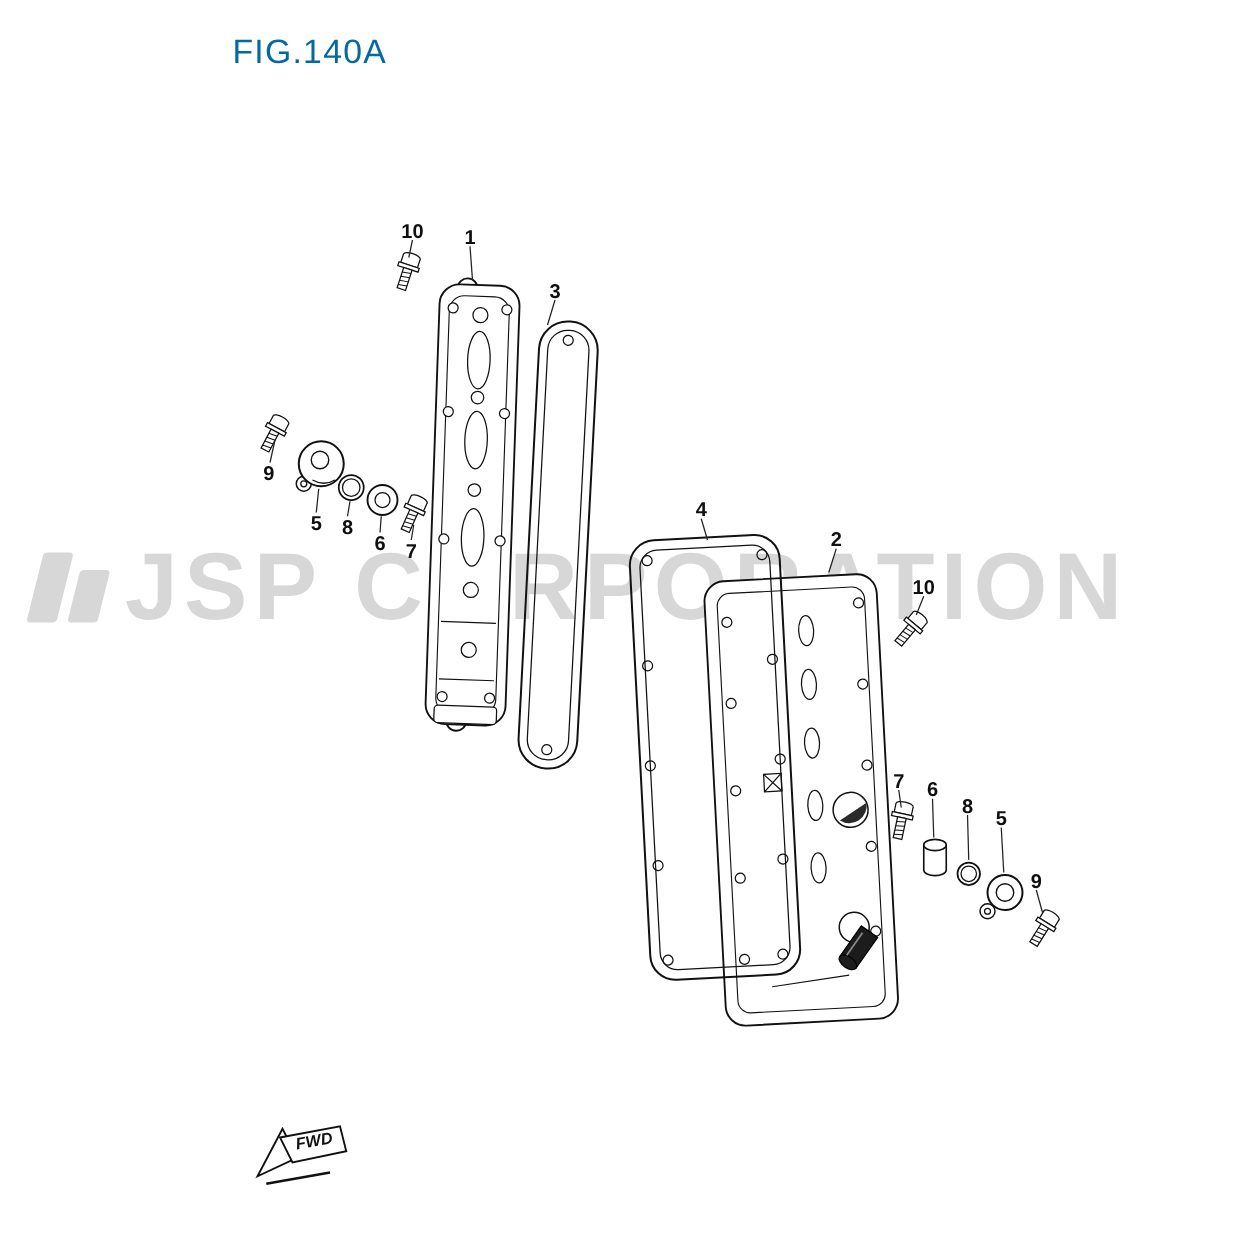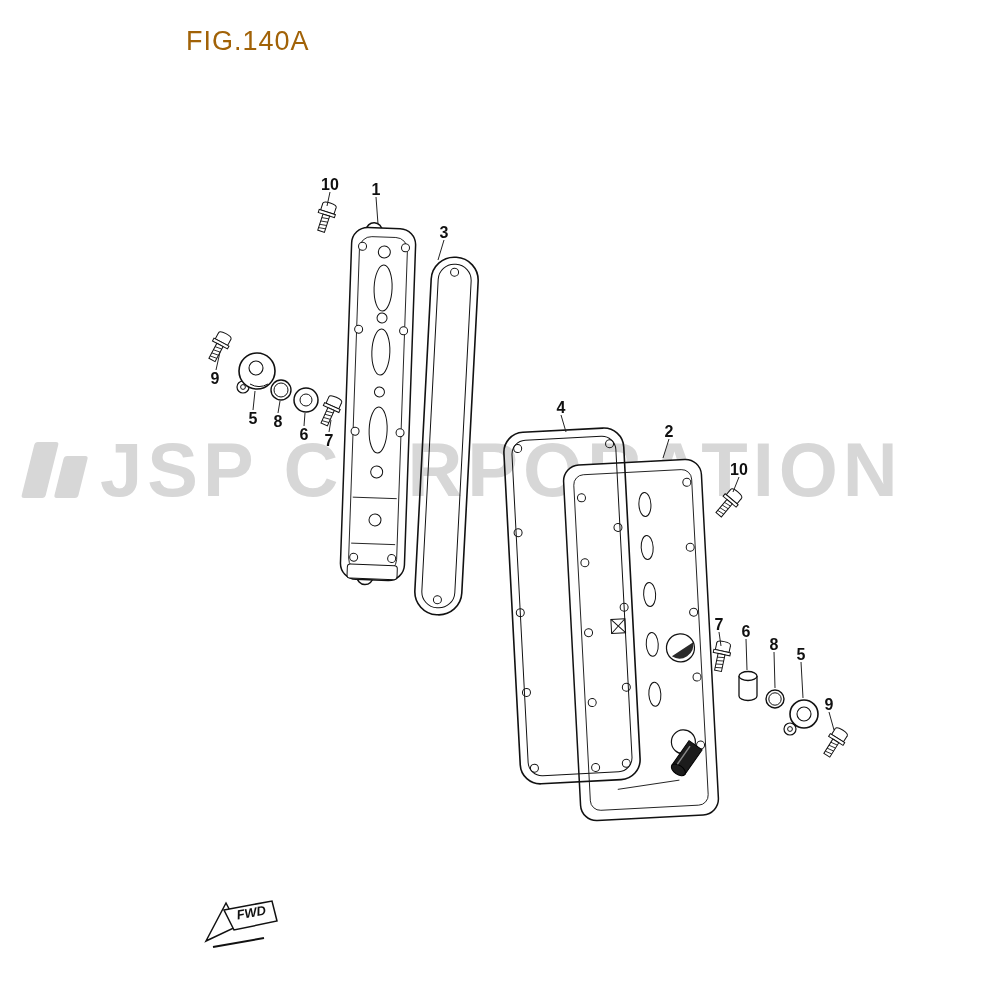--- a/index.html
+++ b/index.html
@@ -1,18 +1,18 @@
 <!DOCTYPE html>
 <html><head>
 <meta charset="utf-8">
 <style>
   html,body{margin:0;padding:0;}
   body{width:1000px;height:1000px;background:#ffffff;font-family:"Liberation Sans",sans-serif;overflow:hidden;}
   .canvas{position:relative;width:1000px;height:1000px;background:#fff;}
-  .fig-title{position:absolute;left:186px;top:26px;font-size:27px;letter-spacing:1px;color:#a16207;font-weight:400;}
+  .fig-title{position:absolute;left:186px;top:26px;font-size:27px;letter-spacing:1px;color:#0369a1;font-weight:400;}
   .watermark{position:absolute;left:28px;top:426px;width:950px;display:flex;align-items:center;
              color:#d7d7d7;font-size:76px;font-weight:700;letter-spacing:5px;white-space:nowrap;
              user-select:none;z-index:1;}
   .wm-logo{display:inline-flex;margin-right:10px;}
   .wm-bar{display:inline-block;width:24px;height:56px;background:#d7d7d7;transform:skewX(-14deg);
           margin-right:7px;border-radius:3px;}
   .wm-bar.short{height:42px;margin-top:14px;}
   .diagram{position:absolute;left:0;top:0;z-index:2;}
   svg text.callout{font-family:"Liberation Sans",sans-serif;font-size:16px;font-weight:600;fill:#101010;text-anchor:middle;}
   svg text.fwd{font-family:"Liberation Sans",sans-serif;font-size:13px;font-weight:700;font-style:italic;fill:#101010;text-anchor:middle;}

